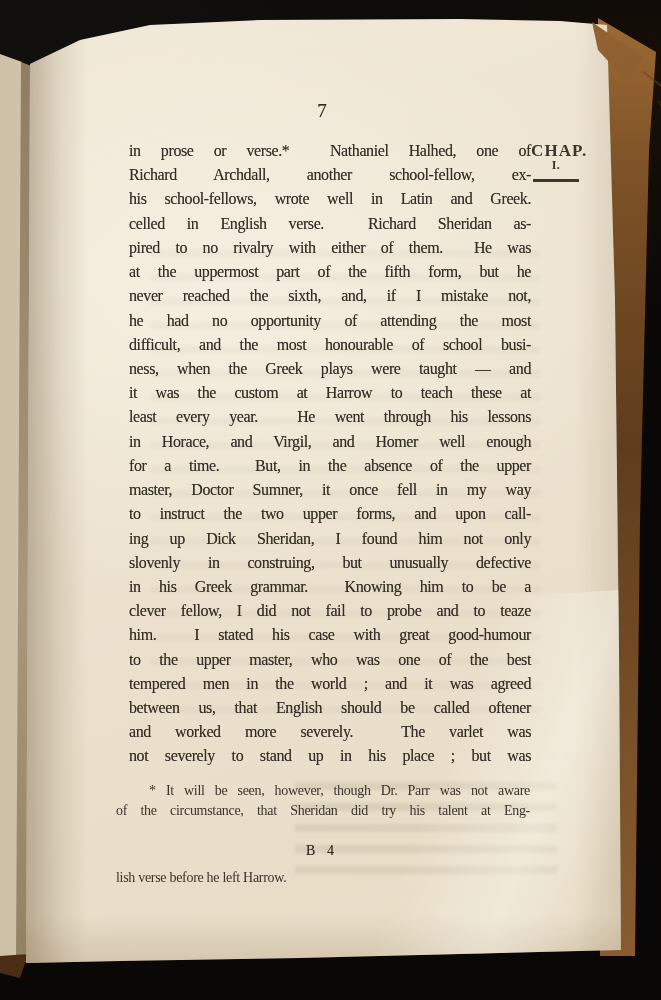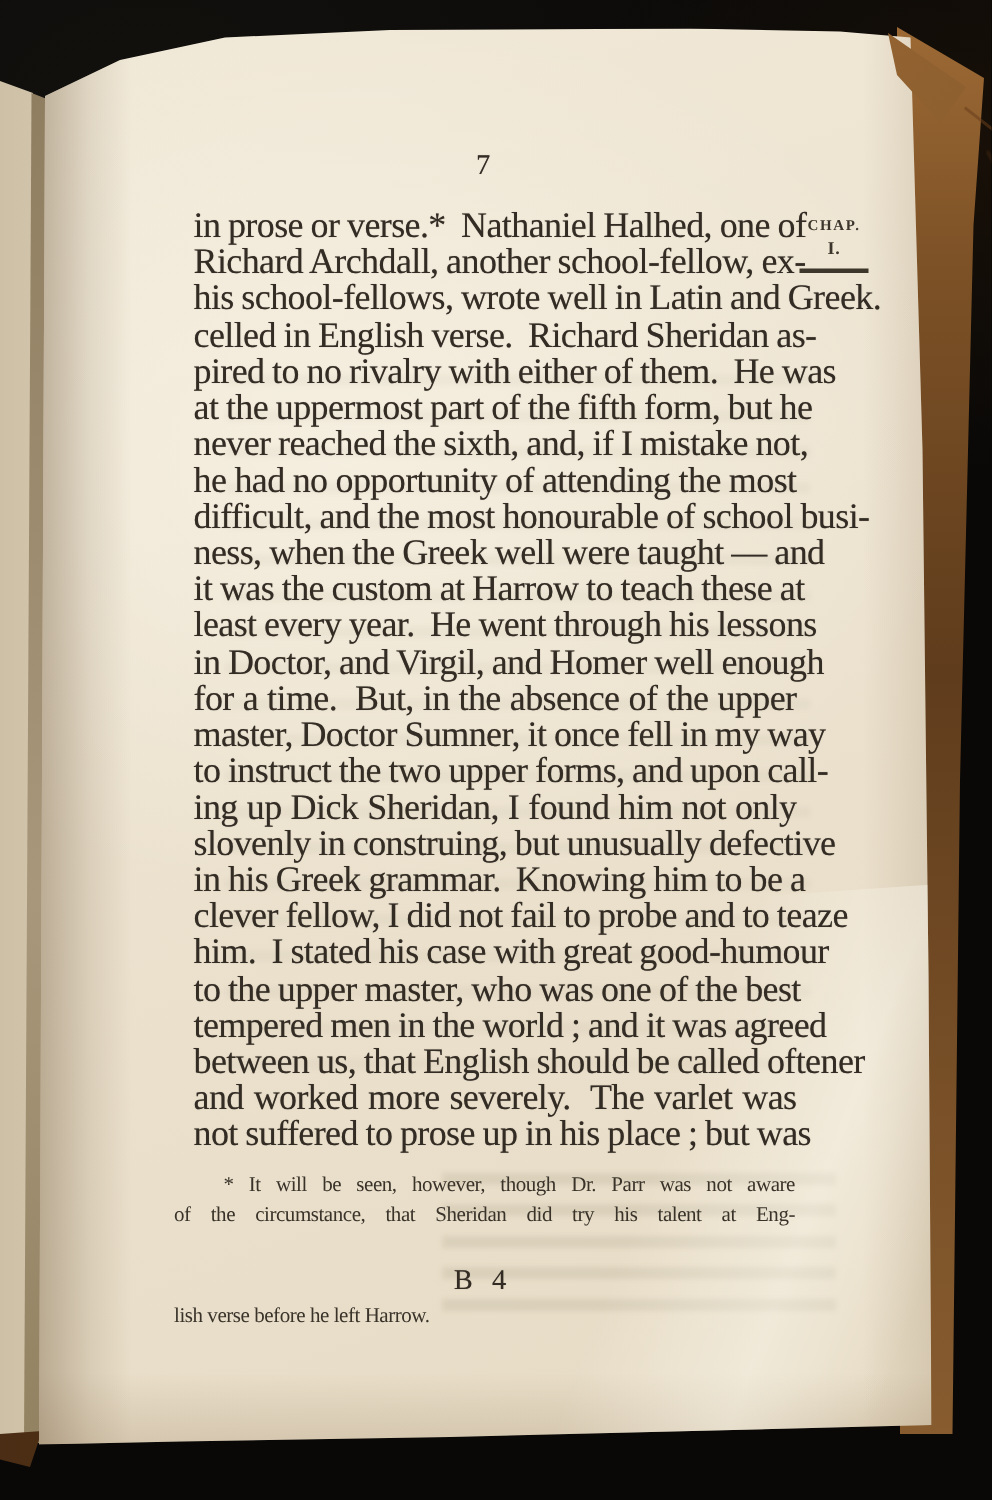--- a/index.html
+++ b/index.html
@@ -102,43 +102,43 @@
   .ink { color: #332c24; text-shadow: 0 0 0.5px rgba(51,44,36,0.5); }
 
   .page-number {
     position: absolute; left: 298px; top: 100px; width: 48px;
     font-size: 19px; text-align: center;
   }
   .chap-note {
     position: absolute; left: 531px; top: 143px; width: 50px;
     text-align: center; color: #3c352b;
   }
-  .chap-line1 { font-size: 10px; font-weight: 700; letter-spacing: 1.1px; line-height: 15px; }
+  .chap-line1 { font-size: 17px; font-weight: 700; letter-spacing: 1.1px; line-height: 15px; }
   .chap-line2 { font-size: 12px; font-weight: 700; letter-spacing: .5px; line-height: 15px; }
   .chap-rule { margin: 6px auto 0 auto; width: 46px; height: 2.5px; background: #3d362b; }
 
   .body-text {
     position: absolute; left: 129px; top: 139px; width: 402px;
-    font-size: 24px; line-height: 24.22px;
+    font-size: 16px; line-height: 24.22px;
     letter-spacing: -0.4px; word-spacing: -0.5px;
   }
   .tline {
     white-space: pre; text-align: justify; text-align-last: justify;
     text-justify: inter-word;
   }
   .footnote {
     position: absolute; left: 116px; top: 781px; width: 414px;
     font-size: 14px; line-height: 19.6px; letter-spacing: -0.3px;
     color: #3a332a;
   }
   .footnote .tline:first-child { text-indent: 33px; }
   .footnote .tline:last-child { text-align-last: left; margin-top: 48px; }
   .signature {
     position: absolute; left: 294px; top: 843px; width: 56px;
-    font-size: 19px; letter-spacing: 4px; text-align: center;
+    font-size: 14px; letter-spacing: 4px; text-align: center;
   }
 </style>
 </head>
 <body>
 
 <div class="photo">
 
   <div class="left-strip"></div>
   <div class="gap-shadow"></div>
   <div class="bottom-sliver"></div>
@@ -166,37 +166,37 @@
     <div class="body-text ink">
         <div class="tline">in prose or verse.*&nbsp; Nathaniel Halhed, one of</div>
         <div class="tline">Richard Archdall, another school-fellow, ex-</div>
         <div class="tline">his school-fellows, wrote well in Latin and Greek.</div>
         <div class="tline">celled in English verse.&nbsp; Richard Sheridan as-</div>
         <div class="tline">pired to no rivalry with either of them.&nbsp; He was</div>
         <div class="tline">at the uppermost part of the fifth form, but he</div>
         <div class="tline">never reached the sixth, and, if I mistake not,</div>
         <div class="tline">he had no opportunity of attending the most</div>
         <div class="tline">difficult, and the most honourable of school busi-</div>
-        <div class="tline">ness, when the Greek well were taught — and</div>
+        <div class="tline">ness, when the Greek plays were taught — and</div>
         <div class="tline">it was the custom at Harrow to teach these at</div>
         <div class="tline">least every year.&nbsp; He went through his lessons</div>
-        <div class="tline">in Doctor, and Virgil, and Homer well enough</div>
+        <div class="tline">in Horace, and Virgil, and Homer well enough</div>
         <div class="tline">for a time.&nbsp; But, in the absence of the upper</div>
         <div class="tline">master, Doctor Sumner, it once fell in my way</div>
         <div class="tline">to instruct the two upper forms, and upon call-</div>
         <div class="tline">ing up Dick Sheridan, I found him not only</div>
         <div class="tline">slovenly in construing, but unusually defective</div>
         <div class="tline">in his Greek grammar.&nbsp; Knowing him to be a</div>
         <div class="tline">clever fellow, I did not fail to probe and to teaze</div>
         <div class="tline">him.&nbsp; I stated his case with great good-humour</div>
         <div class="tline">to the upper master, who was one of the best</div>
         <div class="tline">tempered men in the world ; and it was agreed</div>
         <div class="tline">between us, that English should be called oftener</div>
         <div class="tline">and worked more severely.&nbsp; The varlet was</div>
-        <div class="tline">not suffered to prose up in his place ; but was</div>
+        <div class="tline">not severely to stand up in his place ; but was</div>
       </div>
 
     <div class="footnote">
         <div class="tline">* It will be seen, however, though Dr. Parr was not aware</div>
         <div class="tline">of the circumstance, that Sheridan did try his talent at Eng-</div>
         <div class="tline">lish verse before he left Harrow.</div>
       </div>
 
     <div class="signature ink">B 4</div>
   </div>

